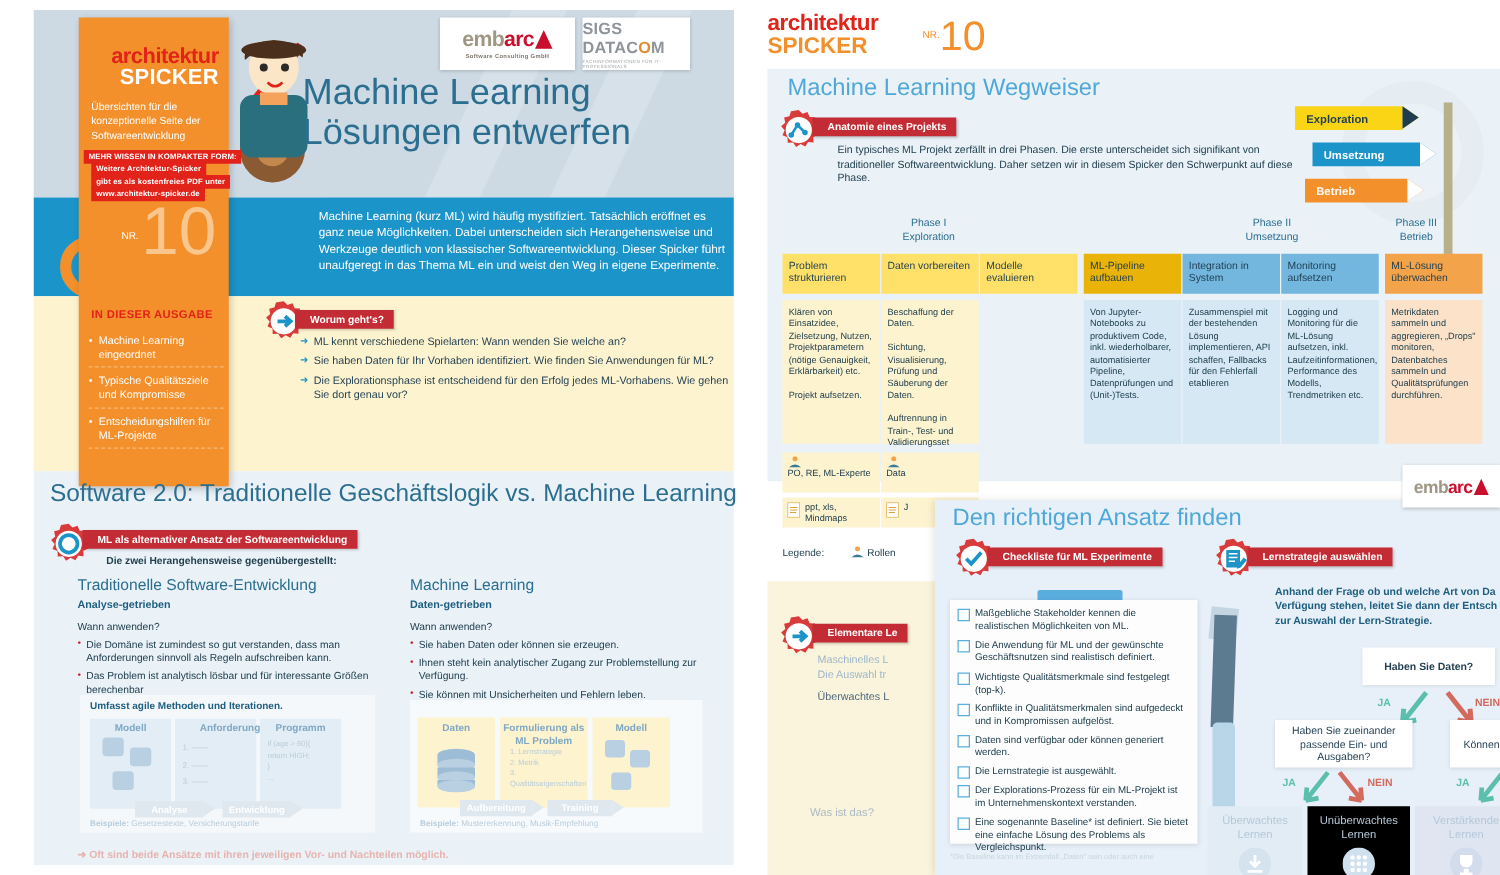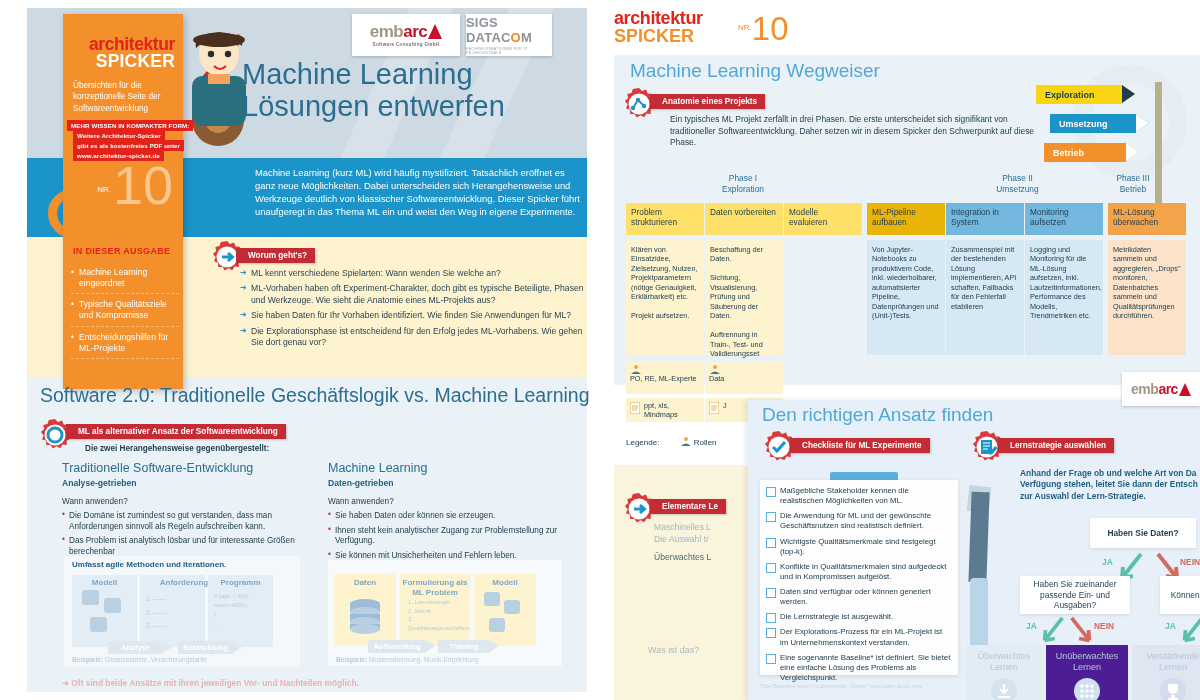--- a/index.html
+++ b/index.html
@@ -182,21 +182,20 @@
     <div class="dl-intro">Machine Learning (kurz ML) wird häufig mystifiziert. Tatsächlich eröffnet es ganz neue Möglichkeiten. Dabei unterscheiden sich Herangehensweise und Werkzeuge deutlich von klassischer Softwareentwicklung. Dieser Spicker führt unaufgeregt in das Thema ML ein und weist den Weg in eigene Experimente.</div>
 
     <svg class="gearbadge" style="left:210px;top:240px;" viewBox="0 0 34 34">
       <path d="M17 1 l3 3 l4 -1.5 l1.7 4 l4.3 .3 l-.6 4.3 l3.6 2.4 l-2.6 3.5 l2.2 3.7 l-3.9 1.9 l.1 4.3 l-4.3 -.4 l-2.2 3.7 l-3.8 -2 l-3.6 2.3 l-2.4 -3.6 l-4.3 .2 l-.2 -4.3 l-4 -1.6 l1.7 -4 l-2.8 -3.3 l3.3 -2.8 l-.9 -4.2 l4.2 -.9 l1.3 -4.1z" fill="#d93a3a"></path>
       <circle cx="17" cy="17" r="10.5" fill="#fff"></circle>
       <path d="M12 17 h9 M18 13 l4.5 4 l-4.5 4" stroke="#1b94c9" stroke-width="3" fill="none"></path>
     </svg>
     <div class="ribbon" style="left:236px;top:248px;">Worum geht's?</div>
     <ul class="arrowlist" style="left:240px;top:268px;width:345px;">
       <li>ML kennt verschiedene Spielarten:  Wann wenden Sie welche an?</li>
-      <li>ML-Vorhaben haben oft Experiment-Charakter, doch gibt es typische Beteiligte, Phasen und Werkzeuge. Wie sieht die Anatomie eines ML-Projekts aus?</li>
       <li>Sie haben Daten für Ihr Vorhaben identifiziert. Wie finden Sie Anwendungen für ML?</li>
       <li>Die Explorationsphase ist entscheidend für den Erfolg jedes ML-Vorhabens. Wie gehen Sie dort genau vor?</li>
     </ul>
 
     <div class="sec-title" style="left:40px;top:384px;">Software 2.0: Traditionelle Geschäftslogik vs. Machine Learning</div>
     <svg class="gearbadge" style="left:38px;top:418px;" viewBox="0 0 34 34">
       <path d="M17 1 l3 3 l4 -1.5 l1.7 4 l4.3 .3 l-.6 4.3 l3.6 2.4 l-2.6 3.5 l2.2 3.7 l-3.9 1.9 l.1 4.3 l-4.3 -.4 l-2.2 3.7 l-3.8 -2 l-3.6 2.3 l-2.4 -3.6 l-4.3 .2 l-.2 -4.3 l-4 -1.6 l1.7 -4 l-2.8 -3.3 l3.3 -2.8 l-.9 -4.2 l4.2 -.9 l1.3 -4.1z" fill="#d93a3a"></path>
       <circle cx="17" cy="17" r="10.5" fill="#fff"></circle>
       <circle cx="17" cy="17" r="7" fill="none" stroke="#1b94c9" stroke-width="3"></circle>
     </svg>
@@ -475,21 +474,21 @@
     <svg style="position:absolute;left:578px;top:616px;width:30px;height:30px;" viewBox="0 0 32 32">
       <path d="M26 2 L7 26 M7 26 l1 -11 M7 26 l11 -2" stroke="#5cbfae" stroke-width="4" fill="none"></path>
     </svg>
     <div class="leafbox" style="left:366px;top:645px;width:76px;height:55px;">
       <span>Überwachtes Lernen</span>
       <svg width="26" height="26" viewBox="0 0 26 26" style="display:block;margin:4px auto 0;">
         <circle cx="13" cy="13" r="13" fill="#d5e3ee"></circle>
           <path d="M13 6v9m-4-4l4 4l4-4M7 19h12" stroke="#fff" stroke-width="2.2" fill="none"></path>
       </svg>
     </div>
-    <div class="leafbox" style="left:446px;top:645px;width:82px;height:55px;background:#4c1d95;">
+    <div class="leafbox" style="left:446px;top:645px;width:82px;height:55px;background:#000000;">
       <span>Unüberwachtes Lernen</span>
       <svg width="26" height="26" viewBox="0 0 26 26" style="display:block;margin:4px auto 0;">
         <circle cx="13" cy="13" r="13" fill="#cfe0ee"></circle>
         <g fill="#fff">
             <circle cx="8" cy="8" r="1.8"></circle>
             <circle cx="13" cy="8" r="1.8"></circle>
             <circle cx="18" cy="8" r="1.8"></circle>
             <circle cx="8" cy="13" r="1.8"></circle>
             <circle cx="13" cy="13" r="1.8"></circle>
             <circle cx="18" cy="13" r="1.8"></circle>

